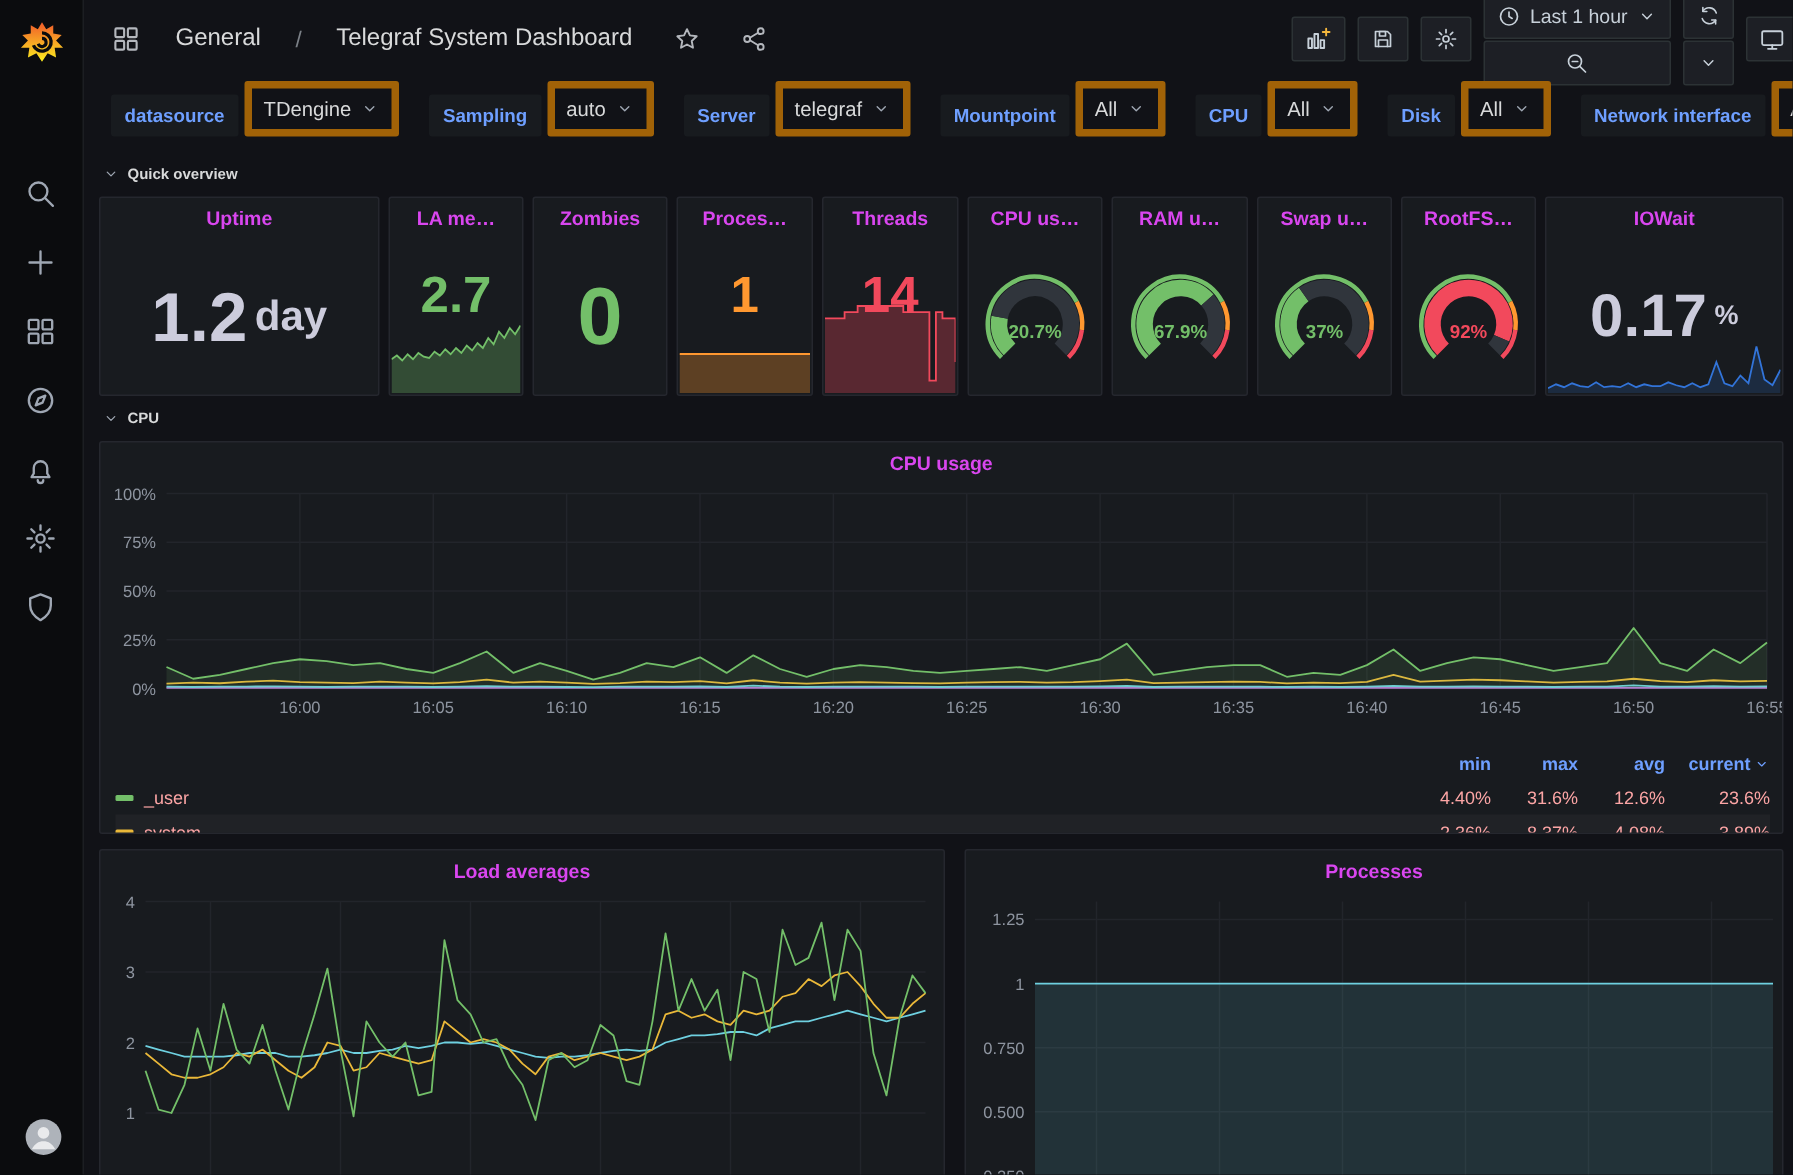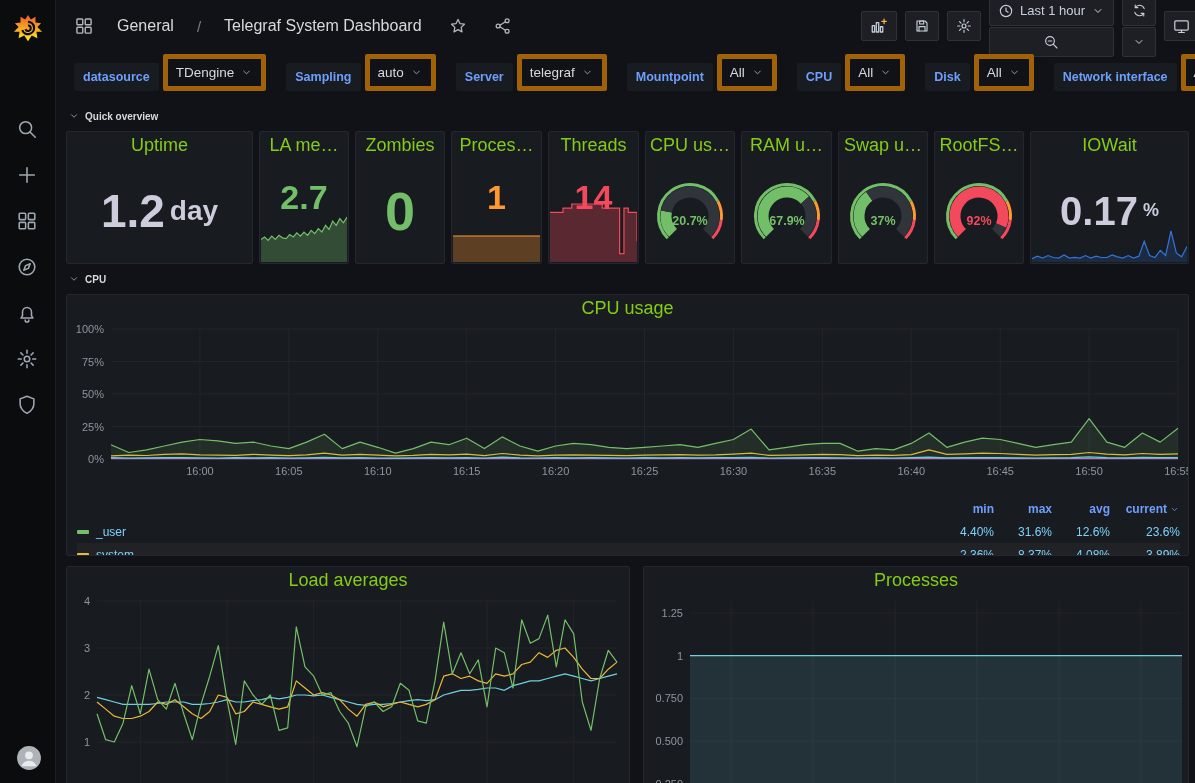--- a/index.html
+++ b/index.html
@@ -58,38 +58,38 @@
 
   
   .dash { padding: 0 6px 0 10px; }
   .section-header { height: 30px; display: flex; align-items: center; gap: 5px; color: #d8d9da; font-weight: bold; font-size: 10px; cursor: pointer; padding-left: 2px; }
   .section-header .caret { color: #9fa7b3; }
 
   .panel {
     background: #181b1f; border: 1px solid #25272e; border-radius: 2px;
     position: relative; overflow: hidden;
   }
-  .panel-title { height: 26px; display: flex; align-items: center; justify-content: center; font-size: 18px; font-weight: normal; color: #84cc16; cursor: pointer; }
+  .panel-title { height: 26px; display: flex; align-items: center; justify-content: center; font-size: 13px; font-weight: bold; color: #d946ef; cursor: pointer; }
 
   .stats-row { display: grid; grid-template-columns: 187px 90px 90px 91px 91px 90px 91px 90px 90px 1fr; gap: 6px; height: 133px; }
   .stat-body { position: absolute; top: 26px; left: 0; right: 0; bottom: 0; display: flex; align-items: center; justify-content: center; }
   .stat-value { font-weight: bold; line-height: 1; z-index: 2; }
   .stat-unit { font-weight: bold; }
   .spark-wrap { position: absolute; left: 1px; right: 1px; bottom: 1px; z-index: 1; }
 
   .row-cpu-panel { height: 262px; margin-bottom: 10px; }
   .chart-body { position: absolute; left: 0; right: 0; }
 
   
   .legend { position: absolute; left: 10px; right: 8px; top: 203px; font-size: 12px; }
   .legend-header { display: flex; height: 22px; align-items: center; color: #6e9fff; font-weight: bold; }
   .legend-header .sp { flex: 1; }
   .legend-col { width: 58px; text-align: right; }
   .legend-col.cur { width: 70px; display: flex; align-items: center; justify-content: flex-end; gap: 2px; cursor: pointer; }
-  .legend-row { display: flex; height: 23px; align-items: center; color: #7dd3fc; }
+  .legend-row { display: flex; height: 23px; align-items: center; color: #fca5a5; }
   .legend-row.alt { background: #202226; }
   .legend-name { flex: 1; display: flex; align-items: center; gap: 7px; cursor: pointer; }
   .legend-swatch { width: 12px; height: 4px; border-radius: 1px; }
 
   .bottom-row { display: grid; grid-template-columns: 564px 1fr; gap: 13px; height: 250px; }
 </style>
 </head>
 <body>
 
 <aside class="sidebar">

